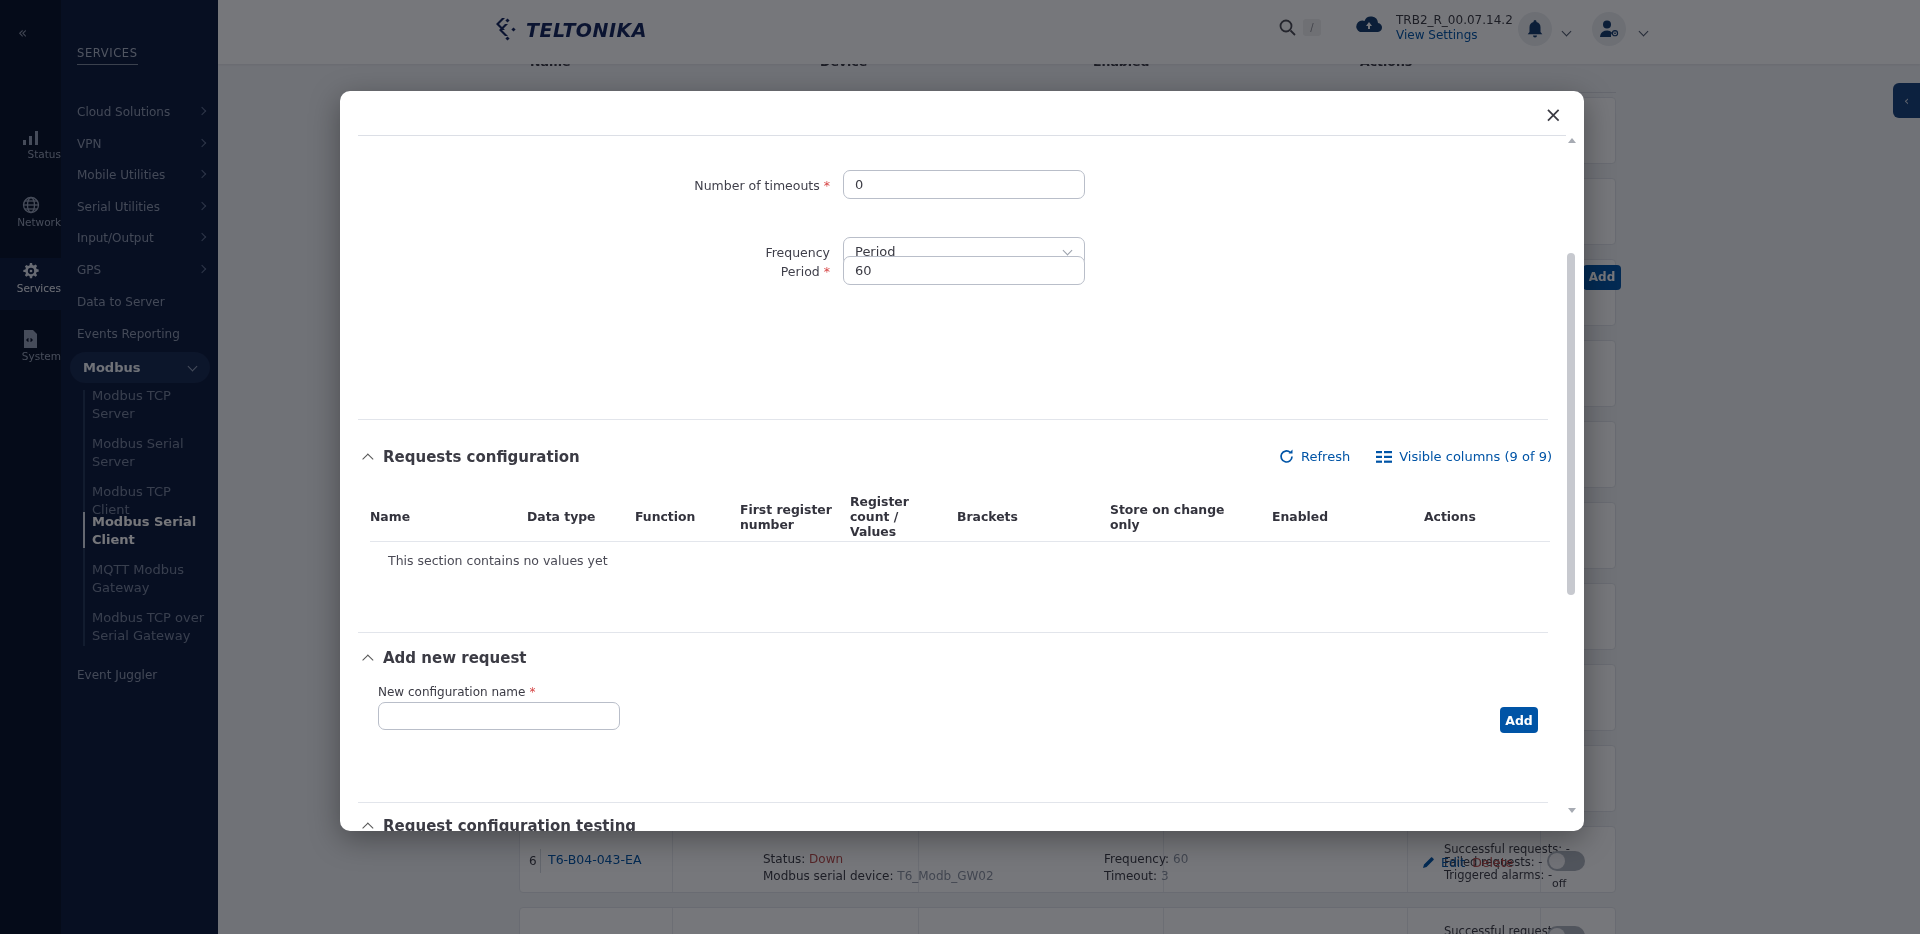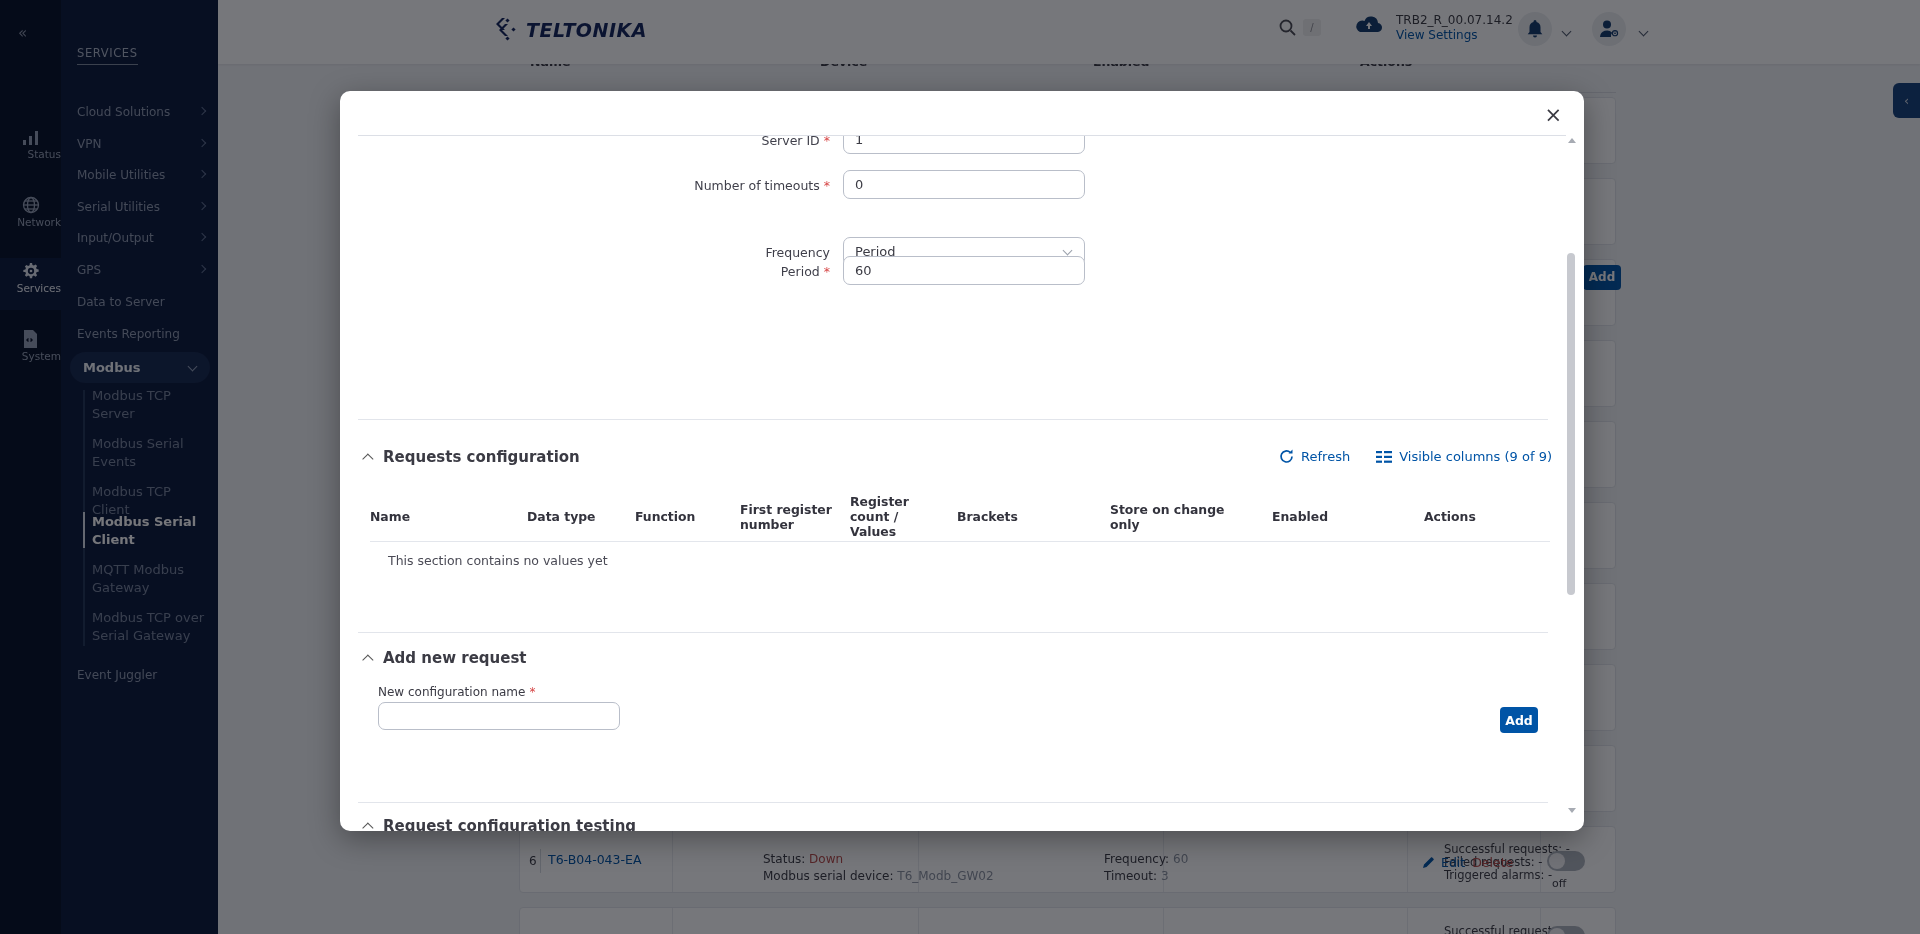--- a/index.html
+++ b/index.html
@@ -150,21 +150,21 @@
 
   <div class="modbus-pill">
     <span>Modbus</span>
     <span class="down"></span>
   </div>
 
   <div class="subrail"></div>
   <div class="sub-active-bar" style="top:512px; height:36px;"></div>
 
   <div class="sub-item" style="top:387px;">Modbus TCP Server</div>
-  <div class="sub-item" style="top:435px;">Modbus Serial Events</div>
+  <div class="sub-item" style="top:435px;">Modbus Serial Server</div>
   <div class="sub-item" style="top:483px;">Modbus TCP Client</div>
   <div class="sub-item active" style="top:513px;">Modbus Serial Client</div>
   <div class="sub-item" style="top:561px;">MQTT Modbus Gateway</div>
   <div class="sub-item" style="top:609px;">Modbus TCP over Serial Gateway</div>
 
   <div class="menu-item" style="top:668px;"><span>Event Juggler</span></div>
 </div>
 
 <div class="app-header">
   <div class="logo">
@@ -295,24 +295,20 @@
     <span>‹</span>
   </div>
 
 <div class="overlay"></div>
 
 <div class="modal">
   <div class="modal-close">×</div>
 
   <div class="modal-clip">
 
-    <div class="f-row" style="top:-11px;">
-      <span class="f-label"><span>Server ID</span><span class="req">*</span></span>
-      <input class="f-input" value="1" style="">
-    </div>
     <div class="f-row" style="top:34px;">
       <span class="f-label"><span>Number of timeouts</span><span class="req">*</span></span>
       <input class="f-input" value="0" style="">
     </div>
     <div class="f-row" style="top:85px;margin-top:16px;">
       <span class="f-label">Frequency</span>
       <div class="f-select">
         <span>Period</span>
         <span class="sel-chevron"></span>
       </div>

